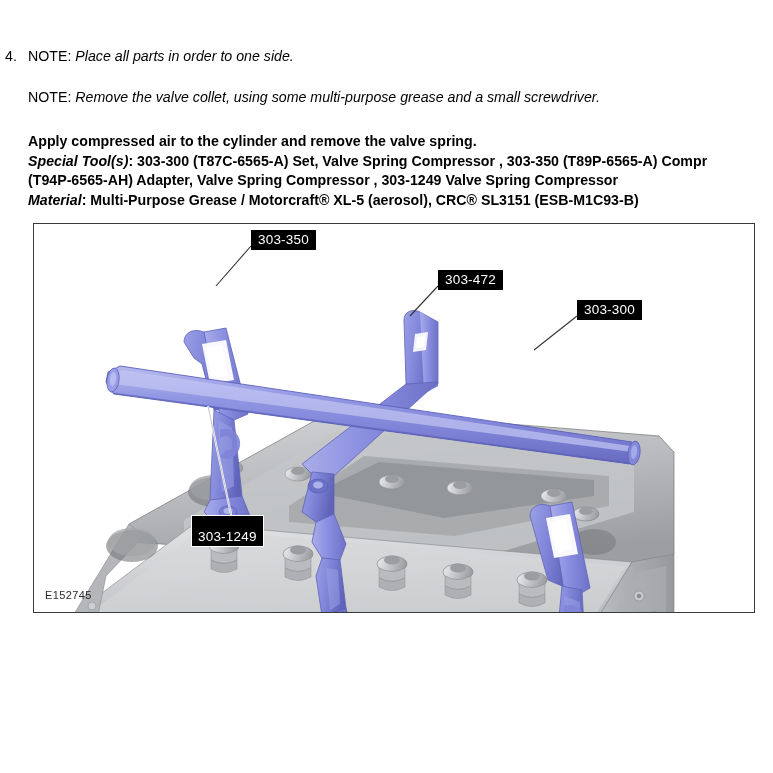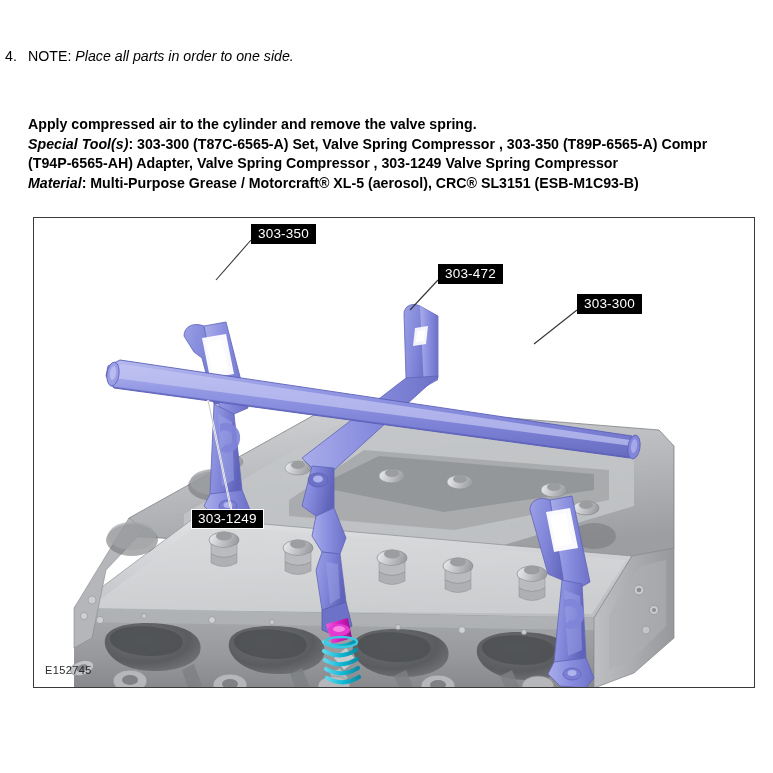--- a/index.html
+++ b/index.html
@@ -47,23 +47,23 @@
 
   .gap-a { height: 24px; }
   .gap-b { height: 26px; }
 
   .toolline { font-size: 14.2px; line-height: 19.5px; white-space: nowrap; font-weight: bold; }
 
   
   .figure {
     position: absolute;
     left: 33px;
-    top: 217px;
+    top: 223px;
     width: 722px;
-    height: 471px;
+    height: 390px;
     border: 1.6px solid #3a3a3a;
     background: #ffffff;
     box-sizing: border-box;
     overflow: hidden;
   }
   .figure-id {
     position: absolute;
     left: 11px;
     bottom: 11px;
     font-size: 11px;
@@ -83,39 +83,42 @@
     color: #ffffff;
     font-size: 13.5px;
     font-weight: 400;
     padding: 2px 7px 3px 7px;
     letter-spacing: 0.2px;
     white-space: nowrap;
     line-height: 15px;
   }
   .callout.bordered {
     border: 1.5px solid #ffffff;
-    padding: 1px 6px 2px 6px;
+    padding: 13px 6px 2px 6px;
     text-align: center;
   }
   .c-350 { left: 217px; top: 6px; }
   .c-472 { left: 404px; top: 46px; }
   .c-300 { left: 543px; top: 76px; }
   .c-1249 { left: 157px; top: 291px; }
 </style>
 </head>
 <body>
 
 <div class="textblock">
 
   <div class="para para-indent">
     <span class="list-num">4.</span><span class="note-lbl">NOTE:</span><span class="ital"> </span><span class="ital">Place all parts in order to one side.</span>
   </div>
 
   <div class="gap-a"></div>
 
+  <div class="para para-indent">
+    <span class="note-lbl">NOTE:</span><span> </span><span class="ital">Remove the valve collet, using some multi-purpose grease and a small screwdriver.</span>
+  </div>
 
   <div class="gap-b"></div>
 
   <div class="para para-indent toolline">
     <span>Apply compressed air to the cylinder and remove the valve spring.</span>
   </div>
 
   <div class="para para-indent toolline">
     <span class="ital">Special Tool(s)</span><span>: </span><span>303-300 (T87C-6565-A) Set, Valve Spring Compressor , 303-350 (T89P-6565-A) Compr</span>
   </div>

